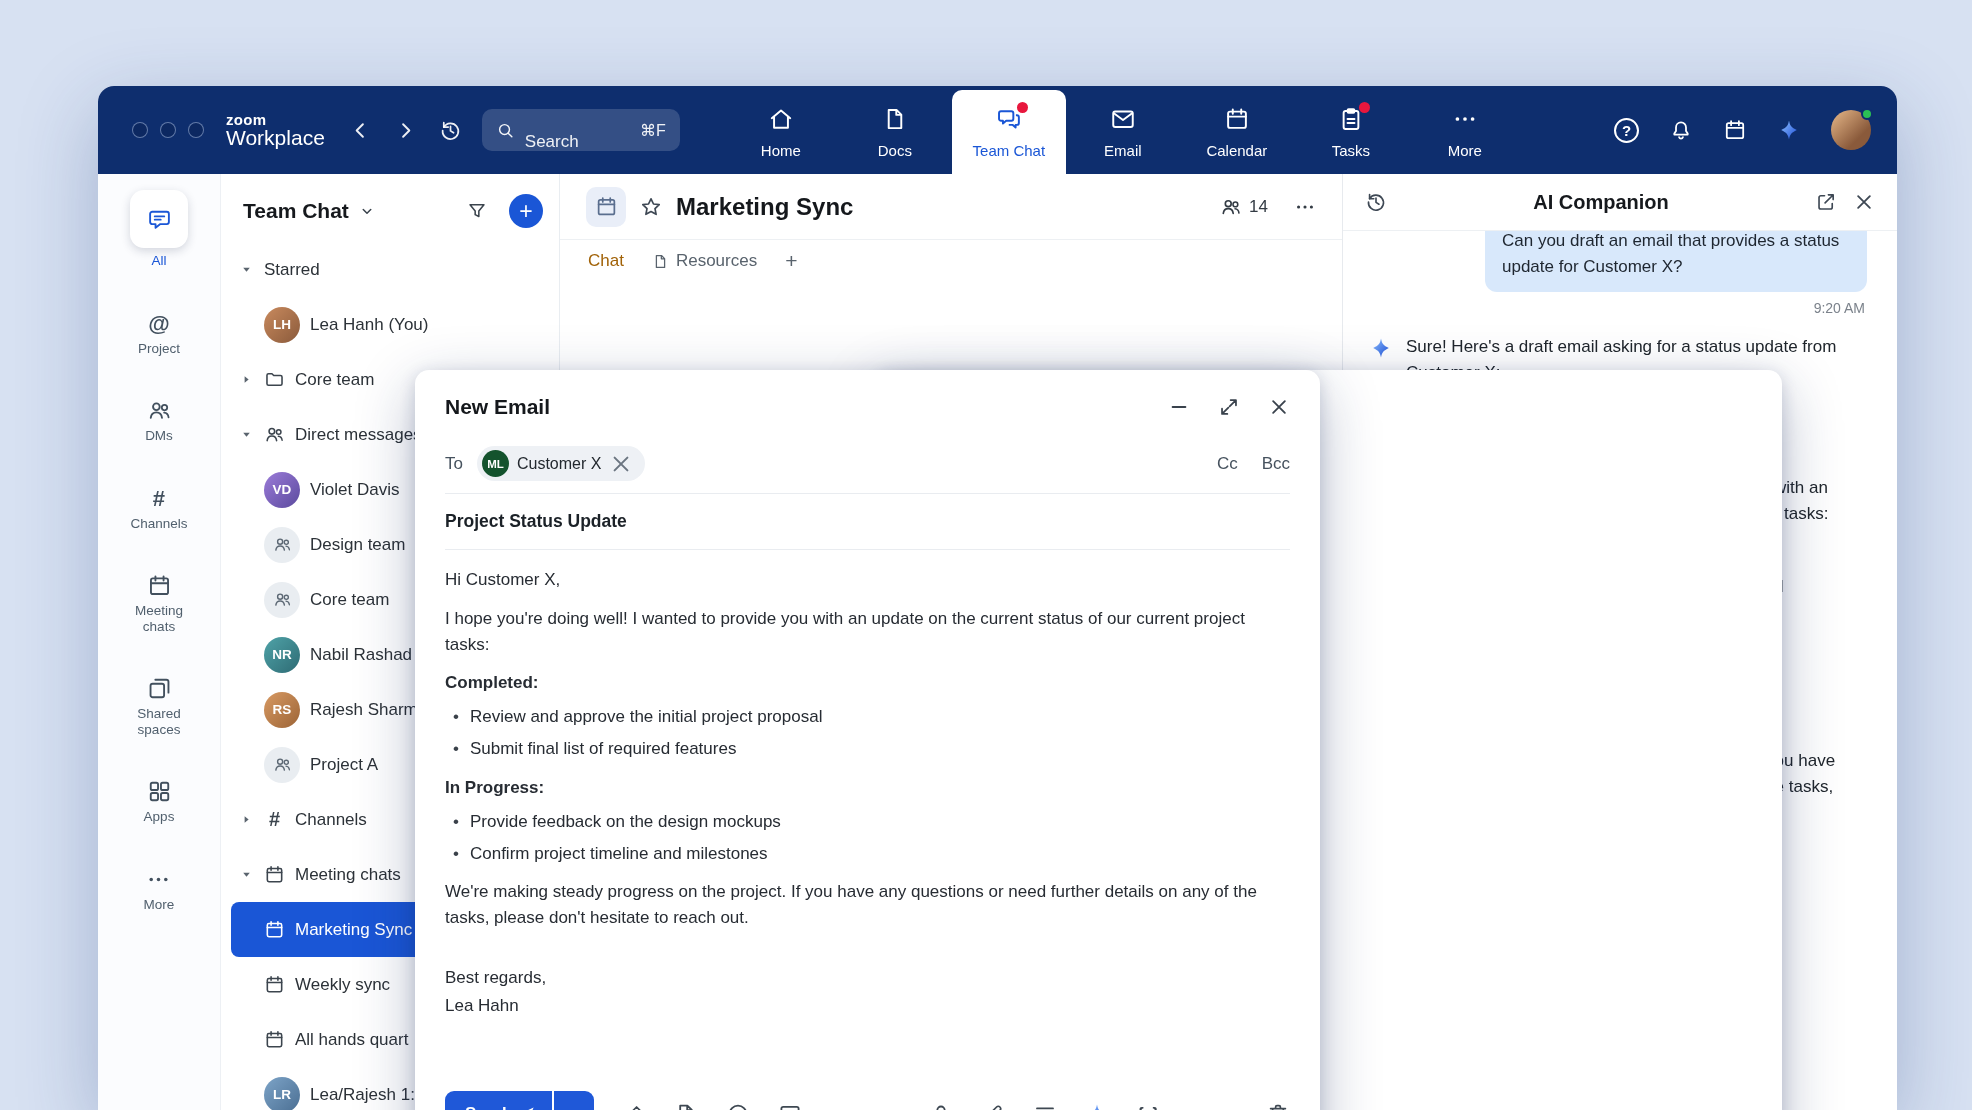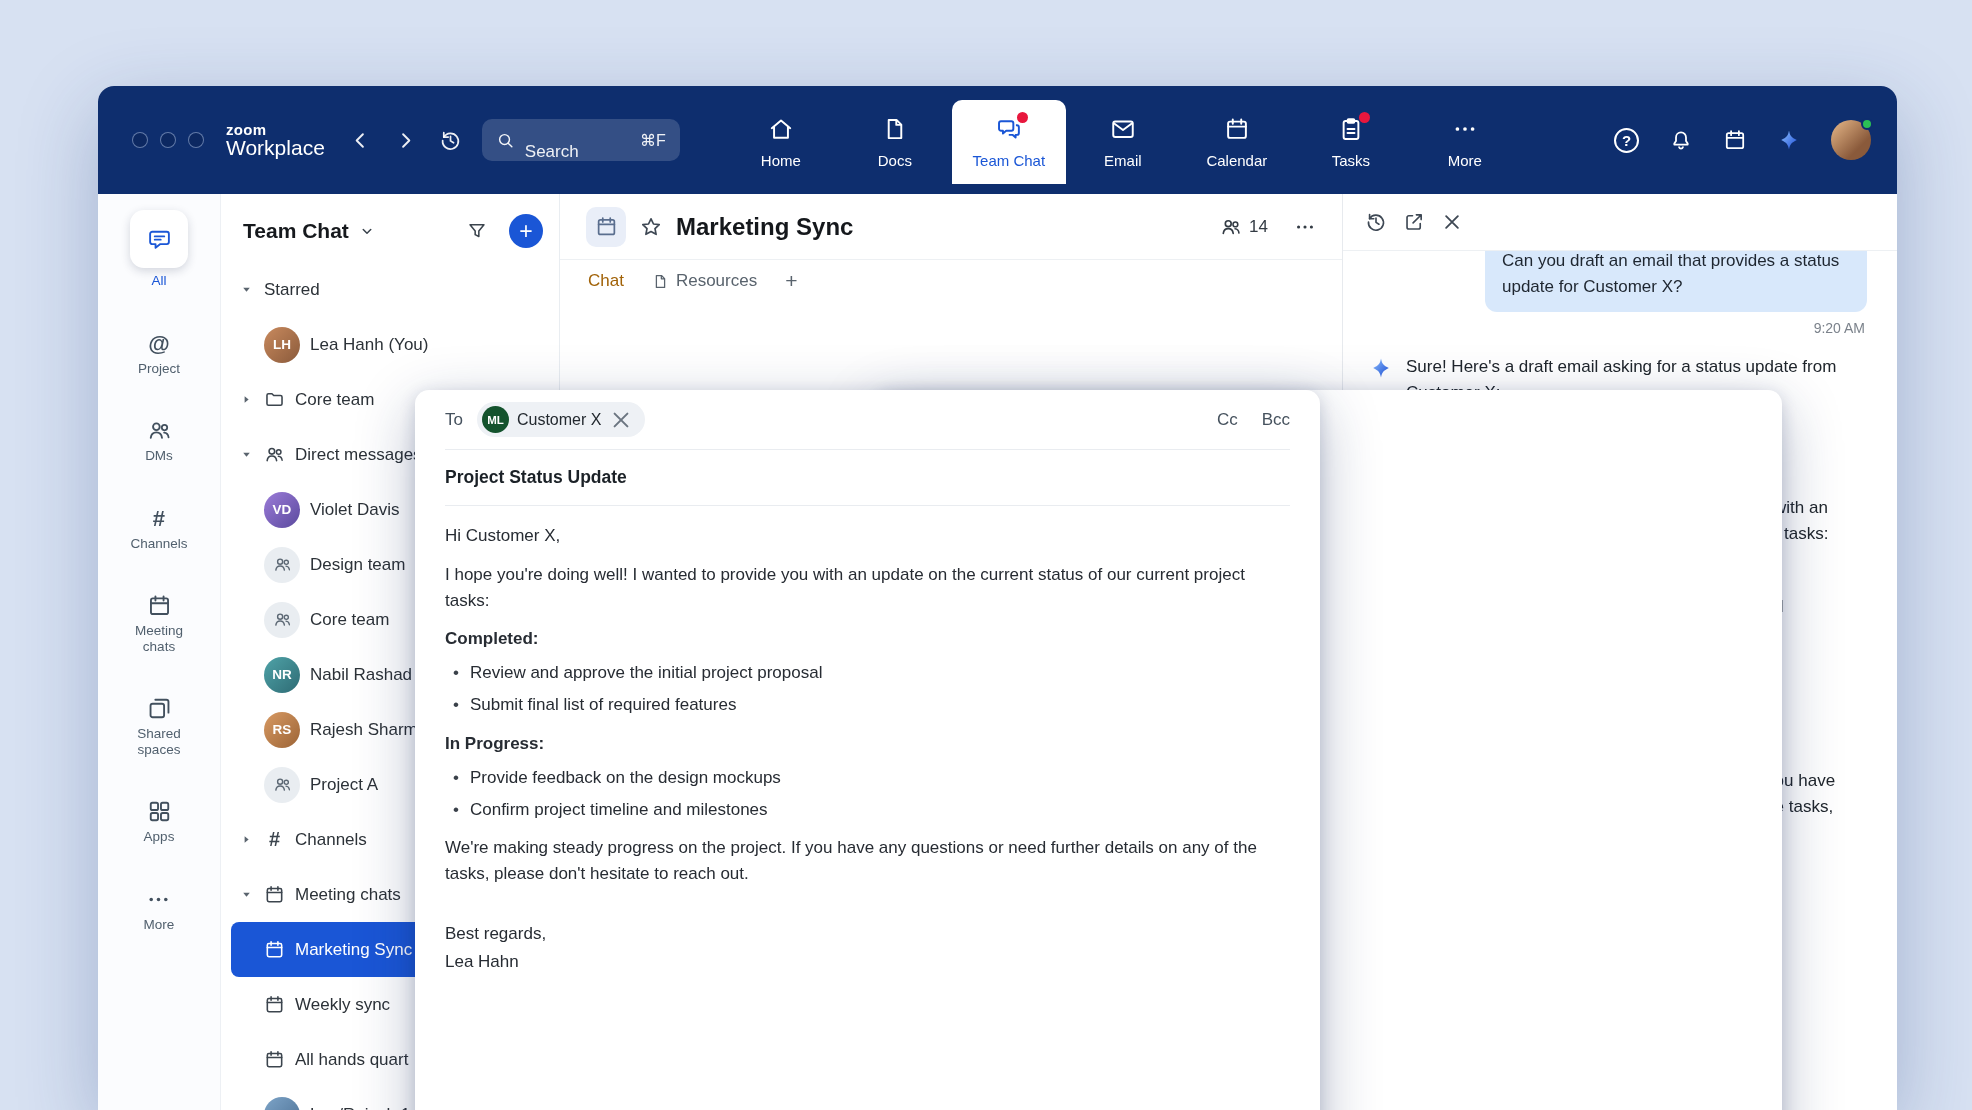--- a/index.html
+++ b/index.html
@@ -8,21 +8,21 @@
 
   .ic { display:block; }
   svg.ic { width:24px; height:24px; }
 
   
   .window { position:absolute; left:98px; top:86px; width:1799px; height:1024px; background:#fff;
             border-radius:16px 16px 0 0; box-shadow:0 24px 80px rgba(25,55,120,.28);
             display:flex; flex-direction:column; overflow:hidden; }
 
   
-  .titlebar { height:108px; background:#0e2e6e; color:#fff; display:flex; align-items:center;
+  .titlebar { height:88px; background:#0e2e6e; color:#fff; display:flex; align-items:center;
               padding:0 26px 0 34px; flex:0 0 auto; }
   .tl { display:flex; gap:12px; margin-right:22px; }
   .tl span { width:16px; height:16px; border-radius:50%; border:1.5px solid rgba(170,190,225,.55); background:rgba(8,22,58,.25); }
   .logo { line-height:1.02; margin-right:24px; }
   .logo .z { display:block; font-size:15px; font-weight:700; letter-spacing:.3px; }
   .logo .w { display:block; font-size:21px; font-weight:500; }
   .tb-navbtns { display:flex; align-items:center; gap:22px; margin-right:20px; color:rgba(255,255,255,.92); }
   .tb-navbtns svg { width:23px; height:23px; cursor:pointer; }
   .search { display:flex; align-items:center; gap:10px; background:rgba(255,255,255,.16); border-radius:10px;
             height:42px; width:198px; padding:0 14px; }
@@ -652,20 +652,21 @@
 
       <div class="modal" style="position:absolute;">
       </div>
     </div>
 
     <div class="ai">
       <div class="ai-head">
         <svg class="ic">
             <use href="#i-history"></use>
           </svg>
+        <span class="ai-title">AI Companion</span>
         <svg class="ic">
             <use href="#i-extern"></use>
           </svg>
         <svg class="ic">
             <use href="#i-x"></use>
           </svg>
       </div>
       <div class="ai-scroll">
         <div class="ai-bubble">Can you draft an email that provides a status update for Customer X?</div>
         <div class="ai-time">9:20 AM</div>
@@ -709,20 +710,34 @@
               <svg class="ic">
                   <use href="#i-copy"></use>
                 </svg>
             </div>
           </div>
         </div>
       </div>
     </div>
 
     <div class="modal">
+      <div class="m-head">
+        <span class="m-title">New Email</span>
+        <div class="m-actions">
+          <svg class="ic">
+              <use href="#i-minus"></use>
+            </svg>
+          <svg class="ic">
+              <use href="#i-expand"></use>
+            </svg>
+          <svg class="ic">
+              <use href="#i-x"></use>
+            </svg>
+        </div>
+      </div>
       <div class="m-row">
         <span class="to-label">To</span>
         <span class="chip">
           <span class="chip-av">ML</span>
           <span class="chip-name">Customer X</span>
           <svg class="ic chip-x">
               <use href="#i-x"></use>
             </svg>
         </span>
         <span class="ccbcc">

